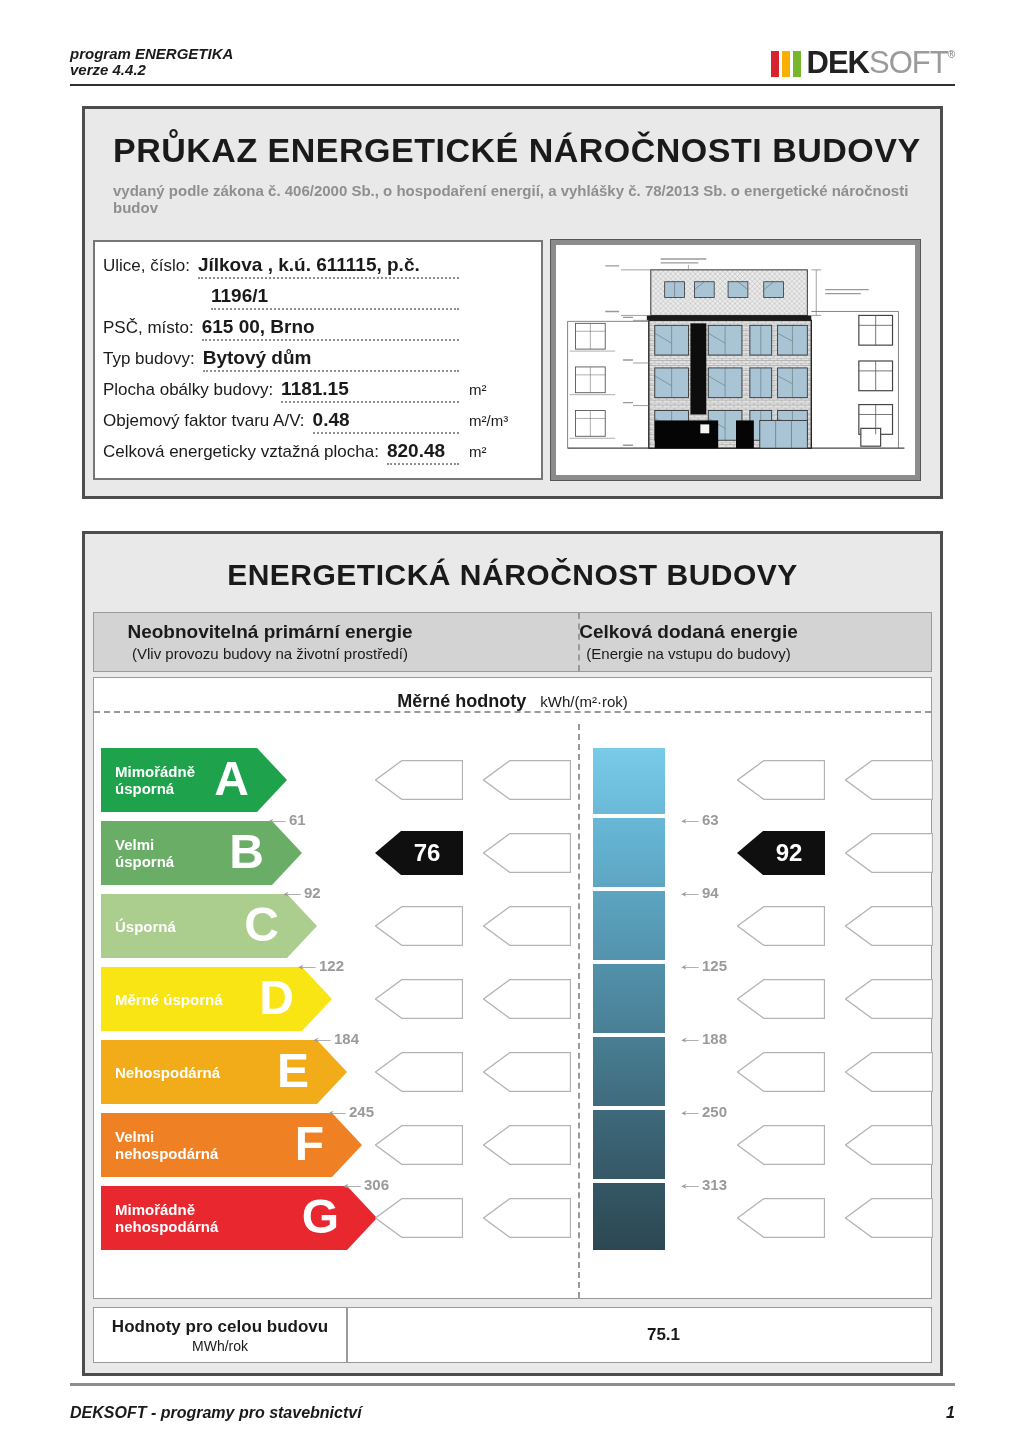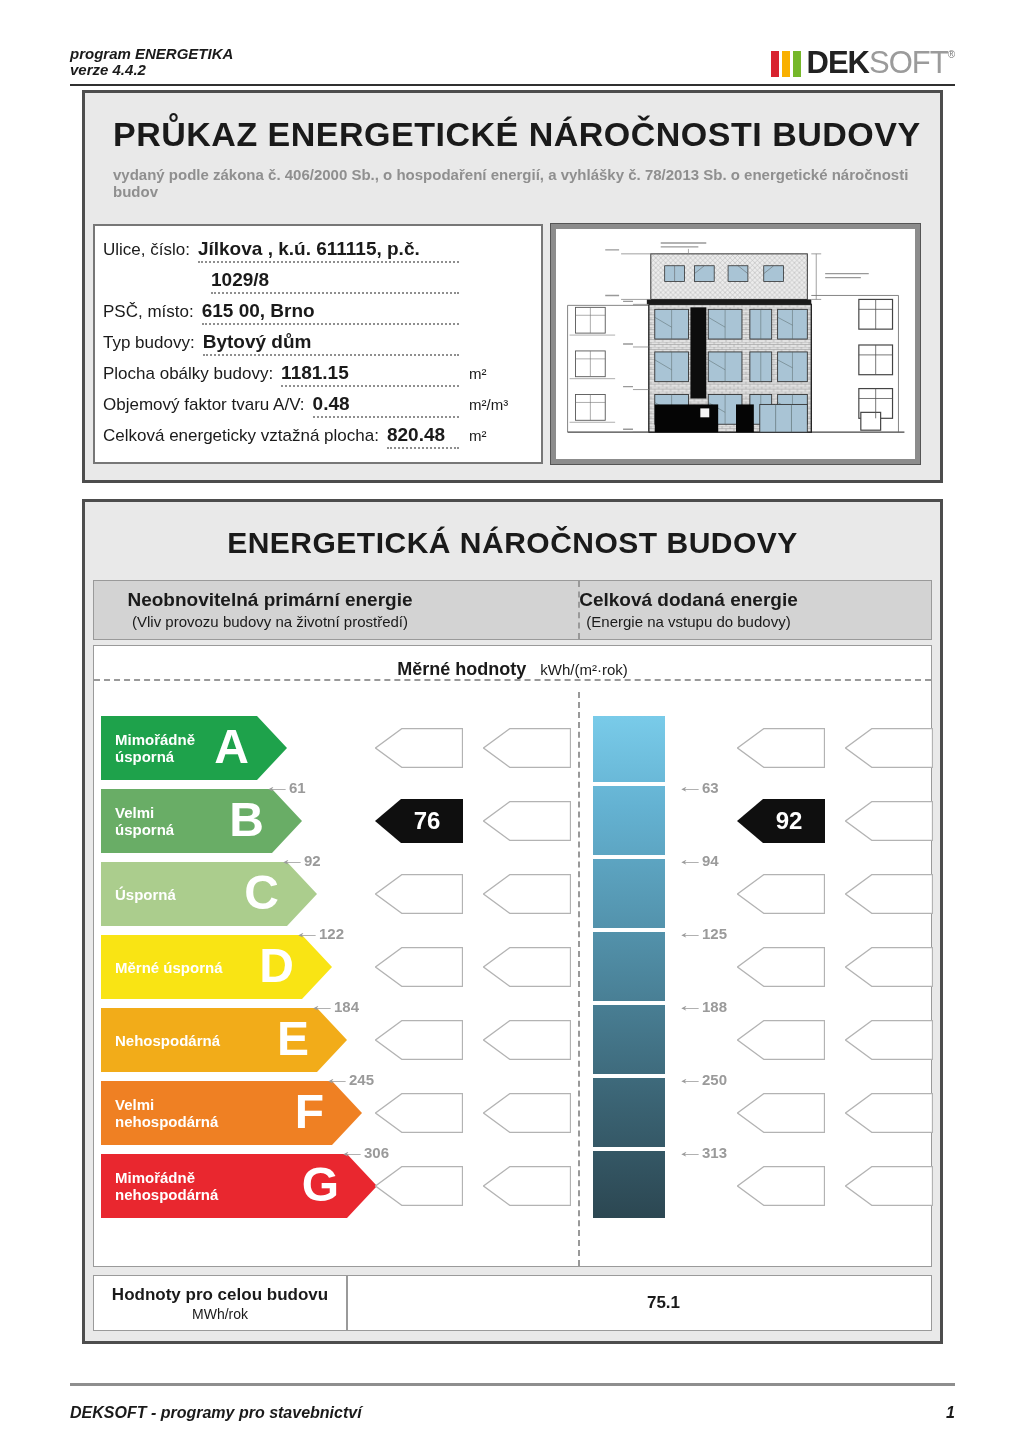--- a/index.html
+++ b/index.html
@@ -12,35 +12,35 @@
   .logo{display:flex;align-items:flex-start;margin-top:2px;}
   .logo-bars{display:flex;gap:3px;margin-right:6px;margin-top:3px;}
   .logo-bar{width:8px;height:26px;}
   .logo-dek{font-size:31px;font-weight:bold;letter-spacing:-1px;color:#222;line-height:30px;}
   .logo-soft{font-size:31px;letter-spacing:-1px;color:#9b9b9b;line-height:30px;}
   .logo-reg{font-size:10px;color:#777;margin-top:1px;}
   .hdr-rule{border-bottom:2px solid #303030;margin-top:6px;}
 
   
   .box{border:3px solid #4d4d4d;background:#e9e9e9;margin:0 12px;}
-  .box1{margin-top:4px;padding:22px 12px 16px 0;}
+  .box1{margin-top:20px;padding:22px 12px 16px 0;}
   .cert-title{font-size:34px;font-weight:bold;margin:0 0 0 28px;letter-spacing:.5px;}
   .cert-sub{font-size:15px;font-weight:bold;color:#8f8f8f;margin:12px 0 0 28px;}
 
   .cards{display:flex;gap:8px;margin:24px 8px 0 8px;}
   .info-card{flex:0 0 450px;box-sizing:border-box;background:#fff;border:2px solid #777;padding:12px 12px 6px 8px;}
   .info-row{display:flex;align-items:baseline;min-height:31px;}
   .info-label{font-size:17px;white-space:nowrap;padding-right:8px;}
   .info-label.spacer{min-width:100px;}
   .info-value{flex:1;font-size:19px;font-weight:bold;border-bottom:2px dotted #8f8f8f;padding-bottom:1px;}
   .info-unit{width:60px;font-size:15px;padding-left:10px;}
   .photo-card{flex:1;box-sizing:border-box;border:5px solid #8c8c8c;outline:1px solid #555;background:#fff;display:flex;align-items:center;justify-content:center;height:240px;}
 
   
-  .box2{margin-top:16px;padding-bottom:10px;}
+  .box2{margin-top:32px;padding-bottom:10px;}
   .energy-title{text-align:center;font-size:30px;font-weight:bold;margin:24px 0 20px 0;letter-spacing:.5px;}
   .band{position:relative;margin:0 8px;background:#d3d3d3;border:1px solid #9a9a9a;display:flex;}
   .band-cell{box-sizing:border-box;padding:8px 4px 9px 4px;text-align:center;}
   .band-cell.c1{width:485px;}
   .band-cell.c2{flex:1;}
   .band-title{font-size:19px;font-weight:bold;}
   .band-sub{font-size:15px;margin-top:2px;}
   .vdash{position:absolute;top:0;bottom:0;border-left:2px dashed #999;}
   .band .vdash{left:484px;}
 
@@ -122,21 +122,21 @@
 
     <div class="cards">
       <div class="info-card">
         <div class="info-row">
           <span class="info-label">Ulice, číslo:</span>
           <span class="info-value">Jílkova , k.ú. 611115, p.č.</span>
           <span class="info-unit"></span>
         </div>
         <div class="info-row">
           <span class="info-label spacer"></span>
-          <span class="info-value">1029/8</span>
+          <span class="info-value">1196/1</span>
           <span class="info-unit"></span>
         </div>
         <div class="info-row">
           <span class="info-label">PSČ, místo:</span>
           <span class="info-value">615 00, Brno</span>
           <span class="info-unit"></span>
         </div>
         <div class="info-row">
           <span class="info-label">Typ budovy:</span>
           <span class="info-value">Bytový dům</span>

